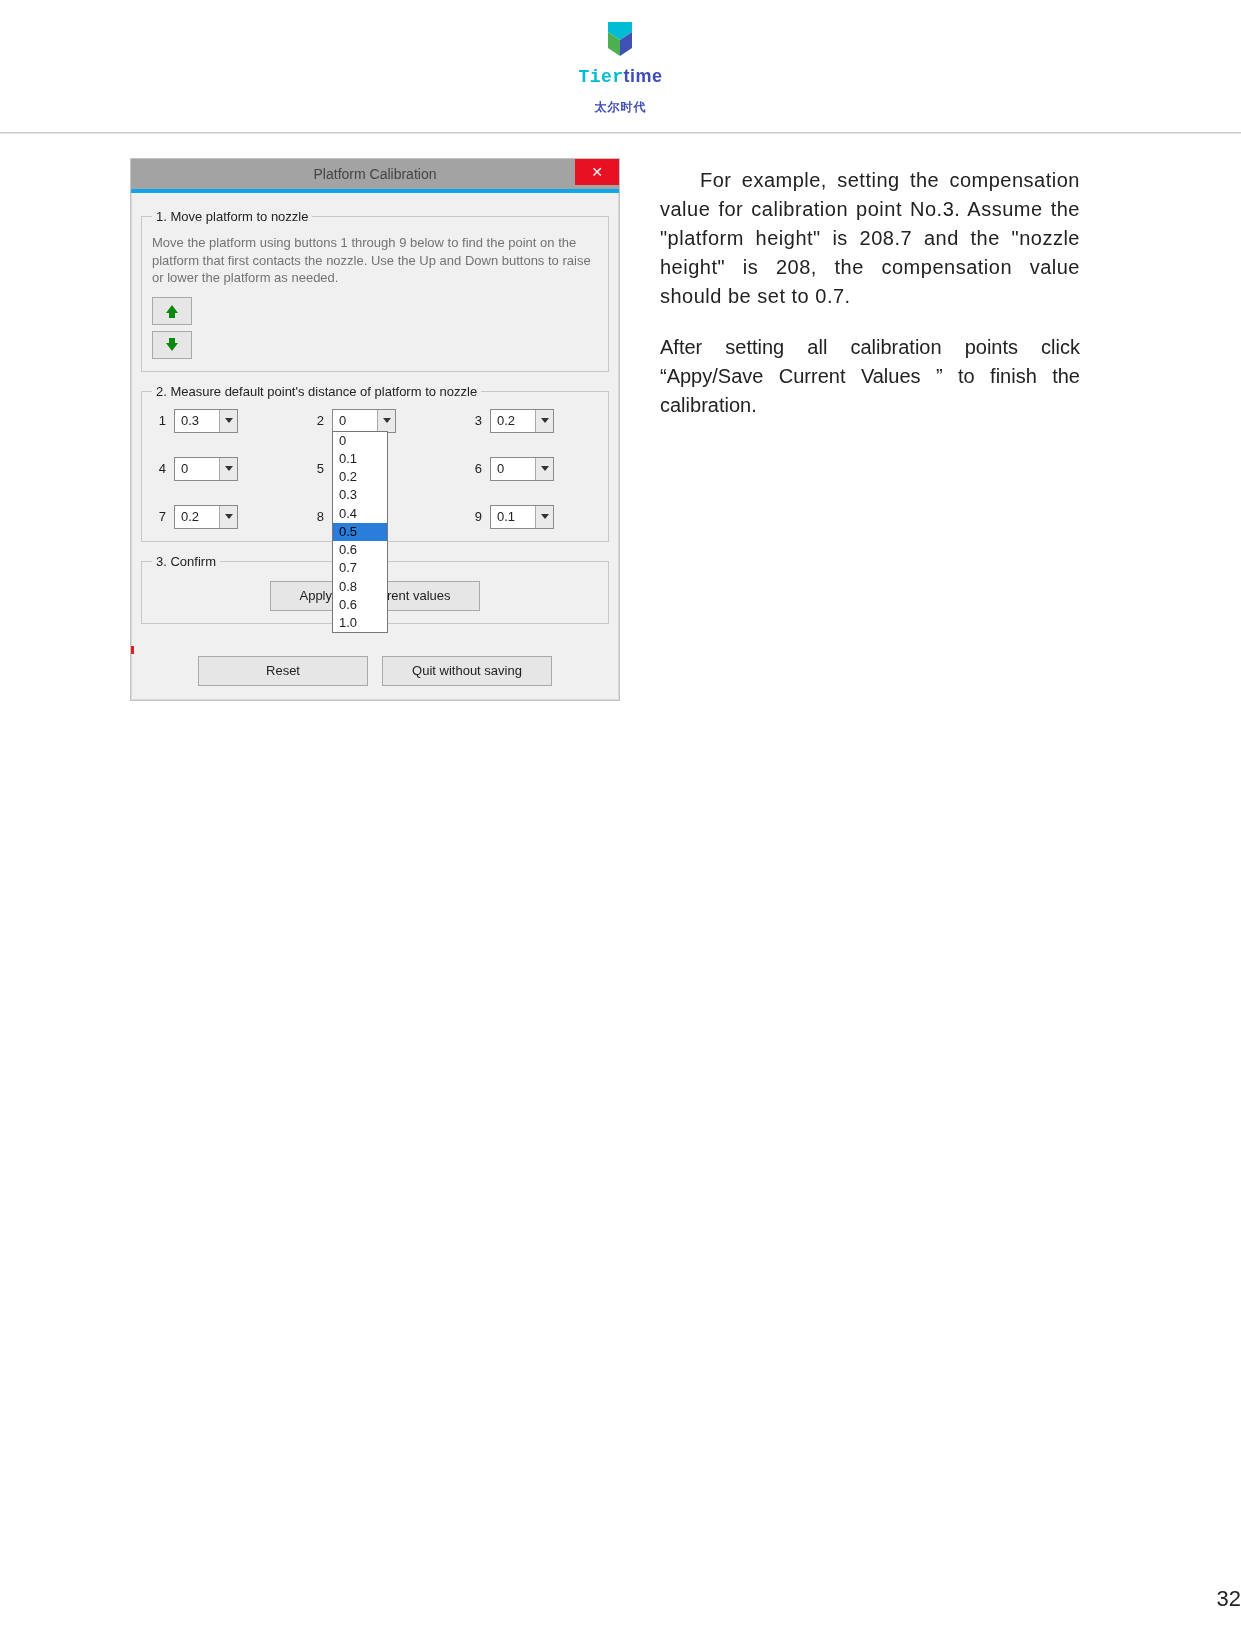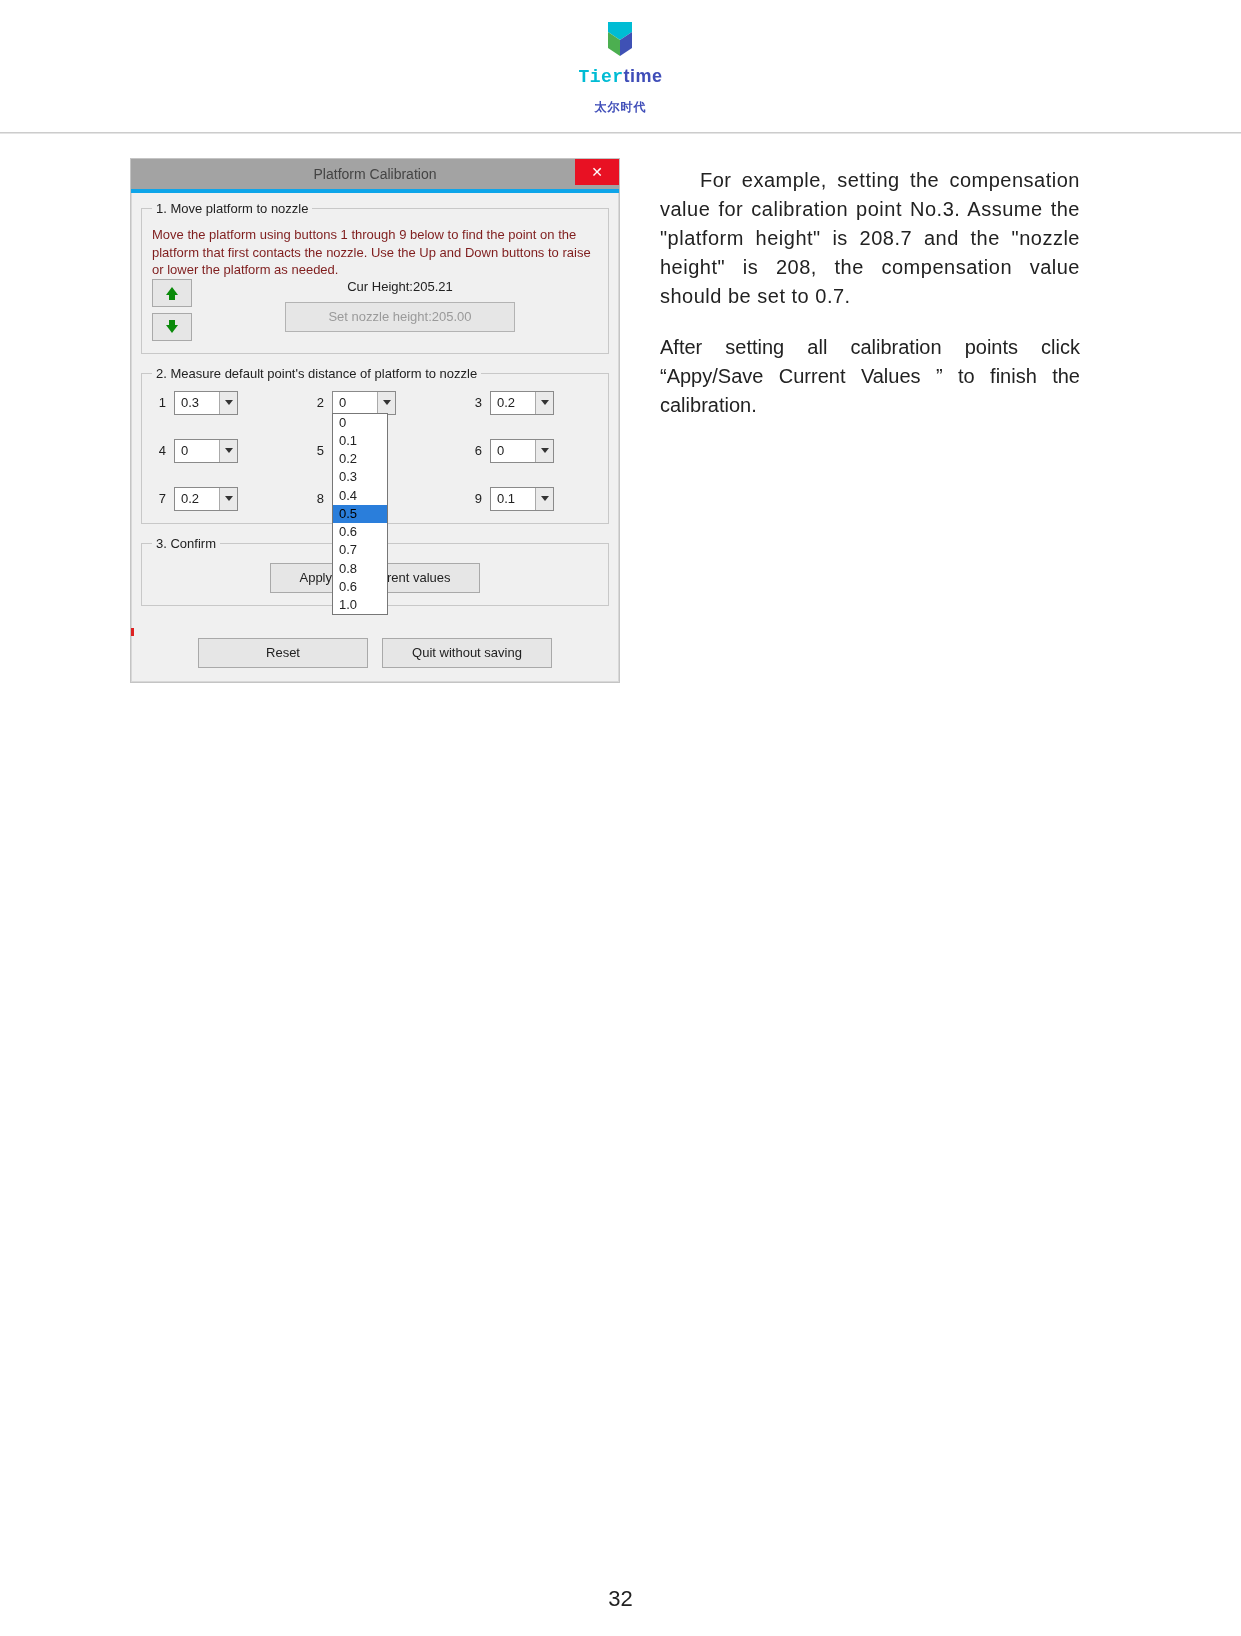--- a/index.html
+++ b/index.html
@@ -84,38 +84,39 @@
     height: 26px;
     background: #e81123;
     color: #fff;
     display: flex;
     align-items: center;
     justify-content: center;
     font-size: 14px;
     cursor: pointer;
   }
   .dlg-body {
-    padding: 8px 10px 14px 10px;
+    padding: 16px 10px 14px 10px;
   }
   fieldset.sec {
     border: 1px solid #c8c8c8;
     margin-bottom: 12px;
     padding: 10px 10px 12px 10px;
     background: #f0f0f0;
     position: relative;
   }
   fieldset.sec > legend {
     font-size: 13px;
     color: #222;
     padding: 0 4px;
   }
   .sec1-text {
-    color: #7f1d1d;
+    color: #737373;
     font-size: 13px;
     line-height: 1.35;
+    margin-bottom: 10px;
   }
   .sec1-controls {
     display: flex;
     align-items: flex-start;
     gap: 10px;
   }
   .arrow-stack {
     display: flex;
     flex-direction: column;
     gap: 6px;
@@ -264,21 +265,21 @@
     margin-top: 8px;
   }
   .explain p { margin-bottom: 22px; text-align: justify; }
   .explain p.first { text-indent: 40px; letter-spacing: 0.5px; }
 
   .page-num {
     position: absolute;
     bottom: 24px;
     left: 0;
     width: 100%;
-    text-align: center;
+    text-align: right;
     font-size: 22px;
     color: #222;
   }
 </style>
 </head>
 <body>
 
 <div class="page-header">
   <div class="logo-wrap">
     <svg class="logo-svg" viewBox="0 0 44 46">
@@ -315,24 +316,20 @@
               <svg viewBox="0 0 16 16">
                   <path d="M8 2 L14 10 L11 10 L11 15 L5 15 L5 10 L2 10 Z" fill="#0a8a0a"></path>
                 </svg>
             </div>
             <div class="arrow-btn">
               <svg viewBox="0 0 16 16">
                   <path d="M8 14 L2 6 L5 6 L5 1 L11 1 L11 6 L14 6 Z" fill="#0a8a0a"></path>
                 </svg>
             </div>
           </div>
-          <div class="height-col">
-            <div class="cur-h">Cur Height:205.21</div>
-            <div class="set-nozzle-btn">Set nozzle height:205.00</div>
-          </div>
         </div>
       </fieldset>
 
       <fieldset class="sec">
         <legend>2. Measure default point's distance of platform to nozzle</legend>
         <div class="grid3">
 
           <div class="cell">
             <span class="cell-num">1</span>
             <div class="combo">

